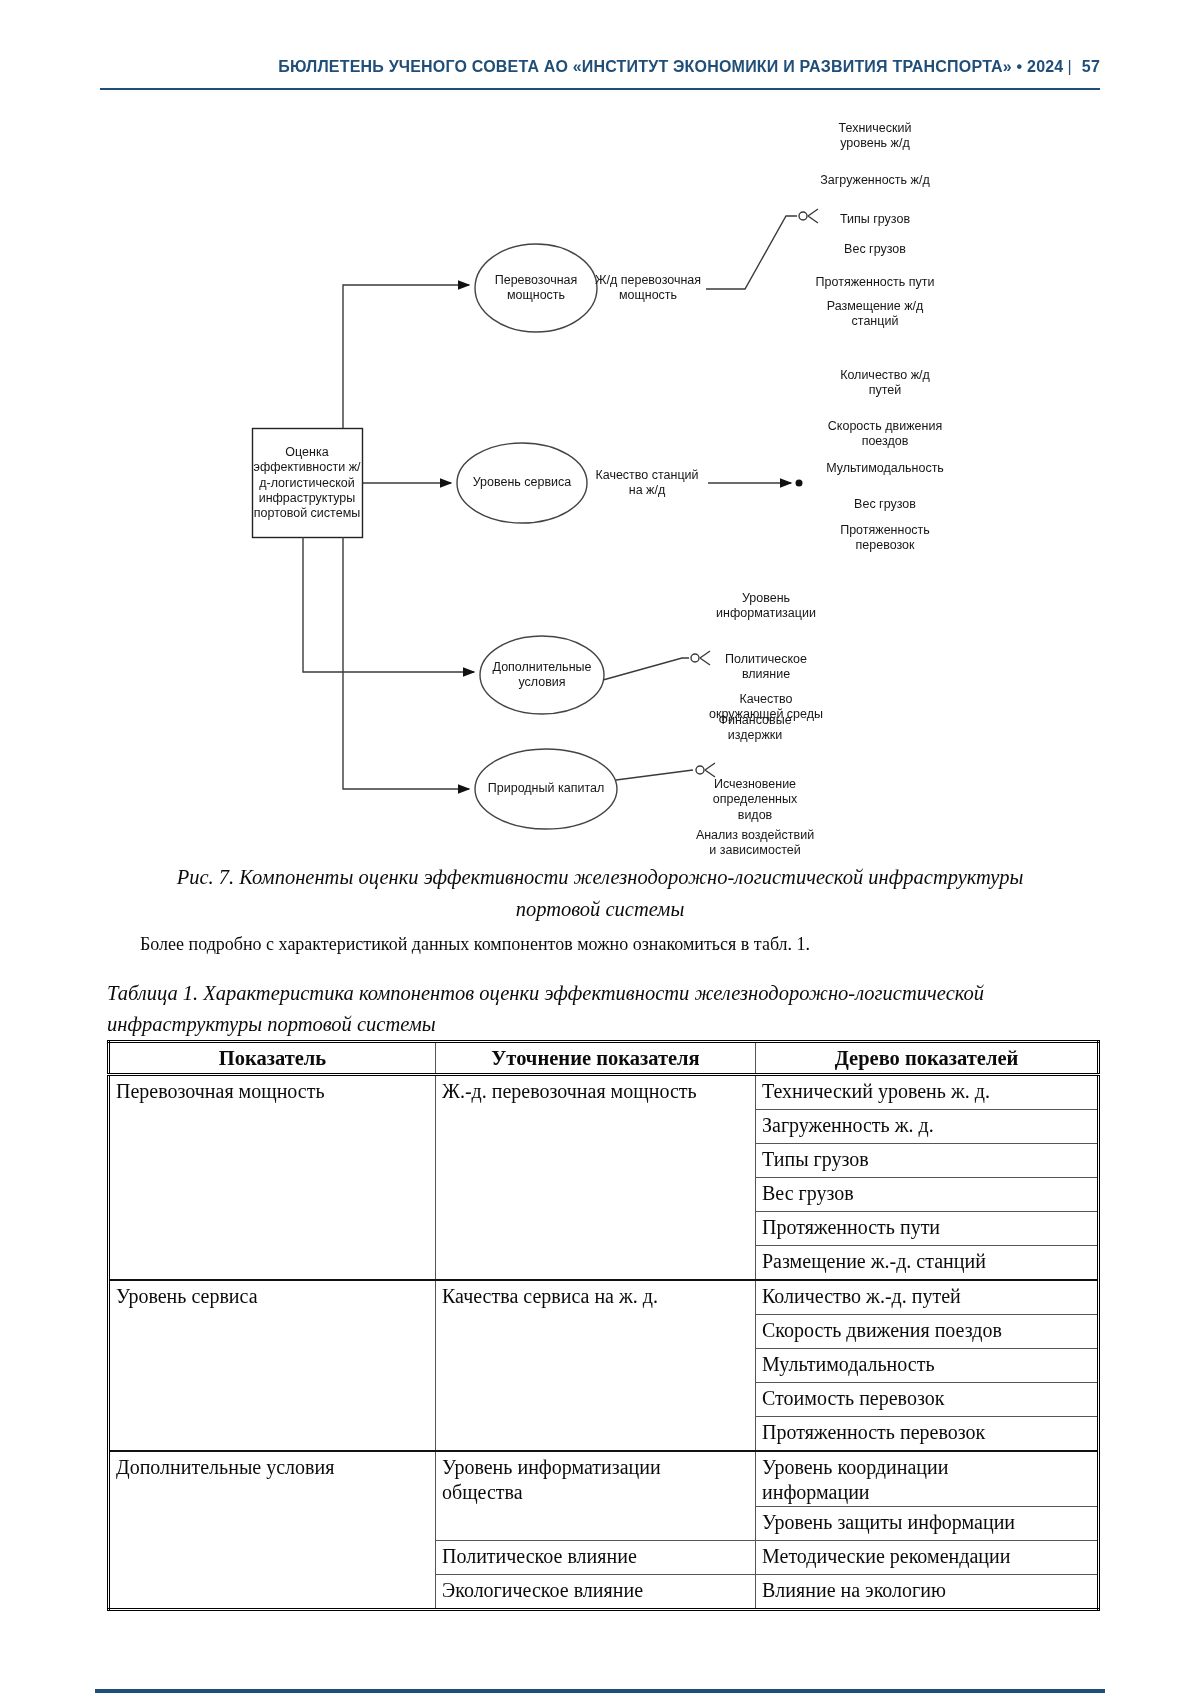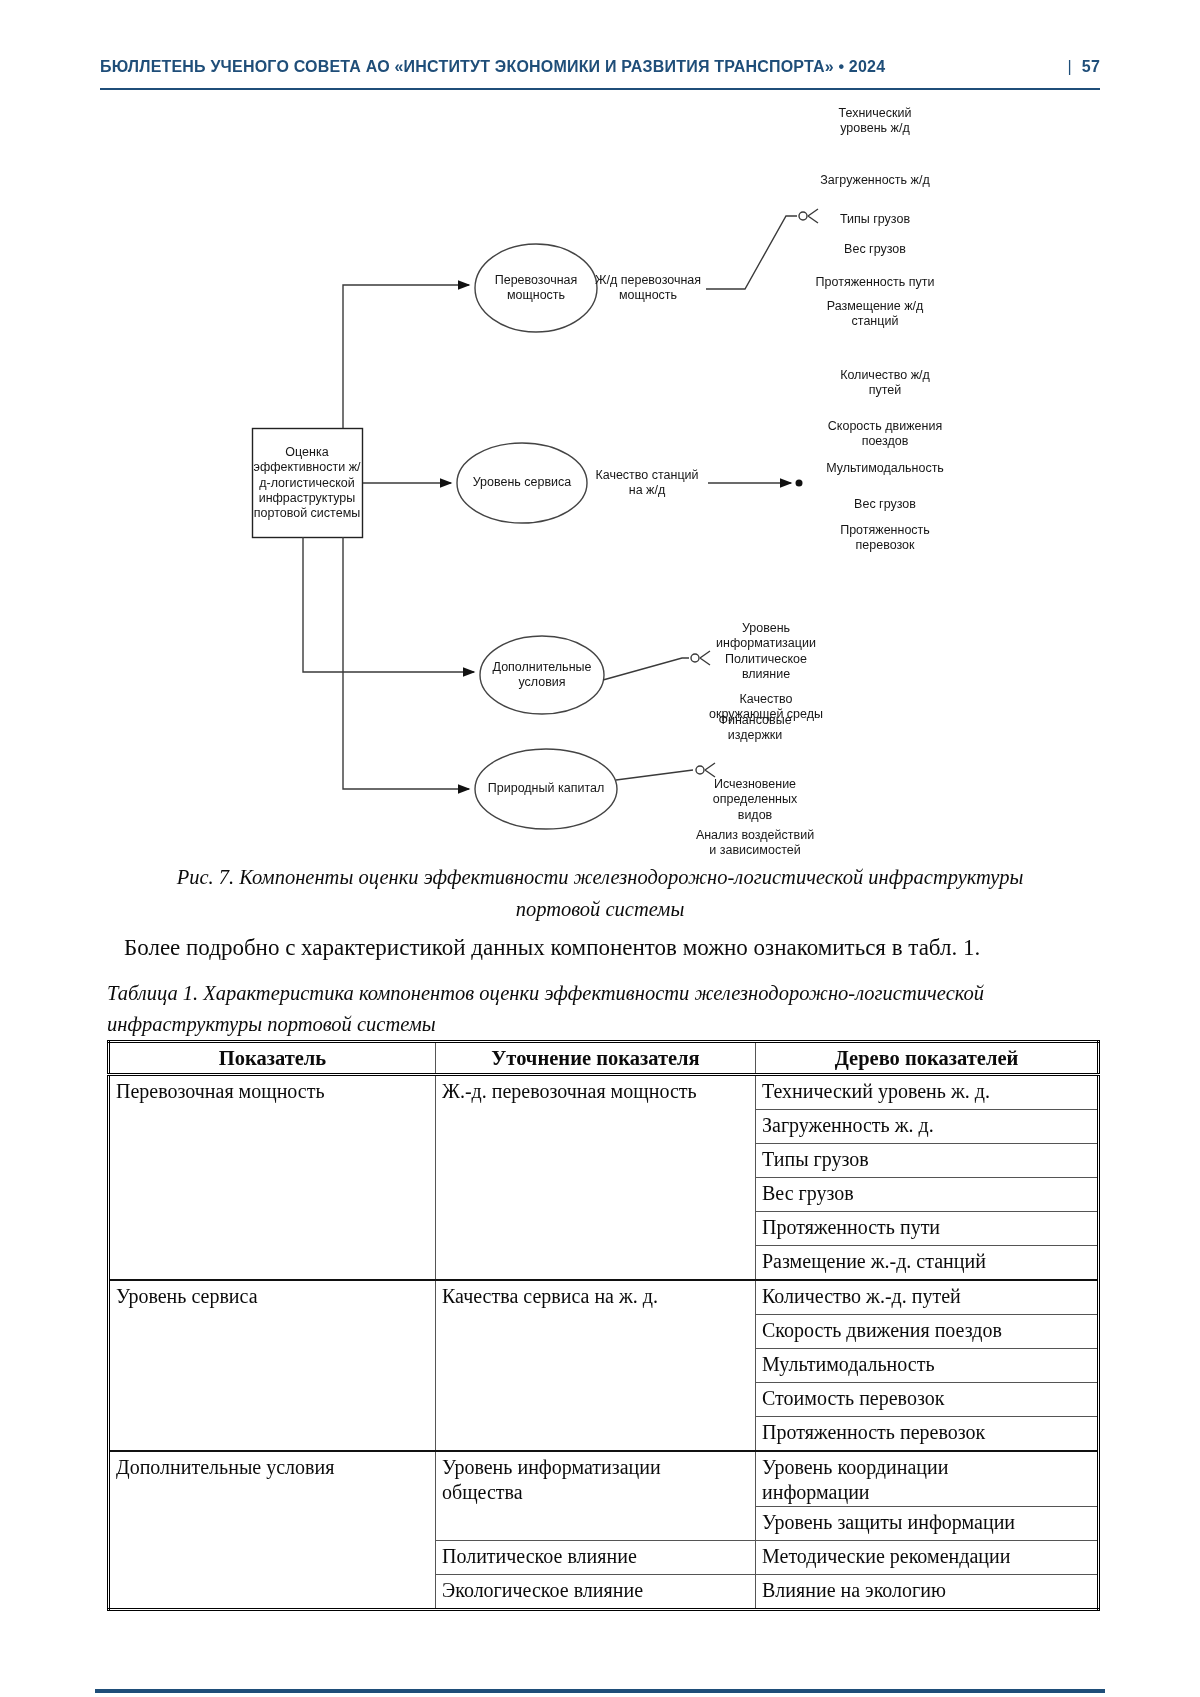--- a/index.html
+++ b/index.html
@@ -7,40 +7,40 @@
     width:1200px;height:1697px;background:#ffffff;position:relative;
     font-family:"Liberation Serif",serif;color:#0b0b0b;overflow:hidden;
   }
   
   .hdr{
     position:absolute;left:100px;top:58px;width:1000px;
     display:flex;align-items:baseline;
     font-family:"Liberation Sans",sans-serif;font-weight:bold;font-size:16px;
     color:#1f4e79;letter-spacing:.2px;
   }
-  .hdr .title{flex:1;text-align:left;}
+  .hdr .title{flex:1;text-align:right;}
   .hdr .sep{padding:0 10px 0 4px;font-weight:normal;}
   .hdr-rule{position:absolute;left:100px;top:88px;width:1000px;height:0;border-top:2px solid #1f4e79;}
   .ftr-rule{position:absolute;left:95px;top:1689px;width:1010px;height:4px;background:#1f4e79;}
   
   .diagram{position:absolute;left:100px;top:100px;width:1000px;height:760px;}
   .diagram svg{position:absolute;left:0;top:0;}
   .dlabel{
     position:absolute;transform:translate(-50%,-50%);
     white-space:pre-line;text-align:center;
     font-family:"Liberation Sans",sans-serif;font-size:12.5px;line-height:1.22;color:#161616;
   }
   
   .fig-caption{
     position:absolute;left:100px;top:862px;width:1000px;text-align:center;
     font-style:italic;font-size:20.5px;line-height:1.55;white-space:pre-line;
   }
   .para{
-    position:absolute;left:84px;top:933px;width:1005px;
-    font-size:23px;text-indent:40px;line-height:1.3;
+    position:absolute;left:100px;top:933px;width:1005px;
+    font-size:18px;text-indent:40px;line-height:1.3;
   }
   .tbl-caption{
     position:absolute;left:107px;top:978px;width:995px;
     font-style:italic;font-size:20.5px;line-height:1.5;white-space:pre-line;
   }
   
   table.ind{
     position:absolute;left:107px;top:1040px;width:990px;
     border-collapse:collapse;table-layout:fixed;
     font-size:20px;
@@ -116,39 +116,39 @@
   <div class="dlabel" style="left:422px;top:383px">Уровень сервиса</div>
   <div class="dlabel" style="left:442px;top:575px">Дополнительные
 условия</div>
   <div class="dlabel" style="left:446px;top:689px">Природный капитал</div>
 
   <div class="dlabel" style="left:548px;top:188px">Ж/д перевозочная
 мощность</div>
   <div class="dlabel" style="left:547px;top:383px">Качество станций
 на ж/д</div>
 
-  <div class="dlabel" style="left:775px;top:21px">Технический
+  <div class="dlabel" style="left:775px;top:36px">Технический
 уровень ж/д</div>
   <div class="dlabel" style="left:775px;top:81px">Загруженность ж/д</div>
   <div class="dlabel" style="left:775px;top:120px">Типы грузов</div>
   <div class="dlabel" style="left:775px;top:150px">Вес грузов</div>
   <div class="dlabel" style="left:775px;top:183px">Протяженность пути</div>
   <div class="dlabel" style="left:775px;top:214px">Размещение ж/д
 станций</div>
 
   <div class="dlabel" style="left:785px;top:283px">Количество ж/д
 путей</div>
   <div class="dlabel" style="left:785px;top:334px">Скорость движения
 поездов</div>
   <div class="dlabel" style="left:785px;top:369px">Мультимодальность</div>
   <div class="dlabel" style="left:785px;top:405px">Вес грузов</div>
   <div class="dlabel" style="left:785px;top:438px">Протяженность
 перевозок</div>
 
-  <div class="dlabel" style="left:666px;top:536px">Уровень
+  <div class="dlabel" style="left:666px;top:506px">Уровень
 информатизации</div>
   <div class="dlabel" style="left:666px;top:567px">Политическое
 влияние</div>
   <div class="dlabel" style="left:666px;top:607px">Качество
 окружающей среды</div>
 
   <div class="dlabel" style="left:655px;top:628px">Финансовые
 издержки</div>
   <div class="dlabel" style="left:655px;top:700px">Исчезновение
 определенных

